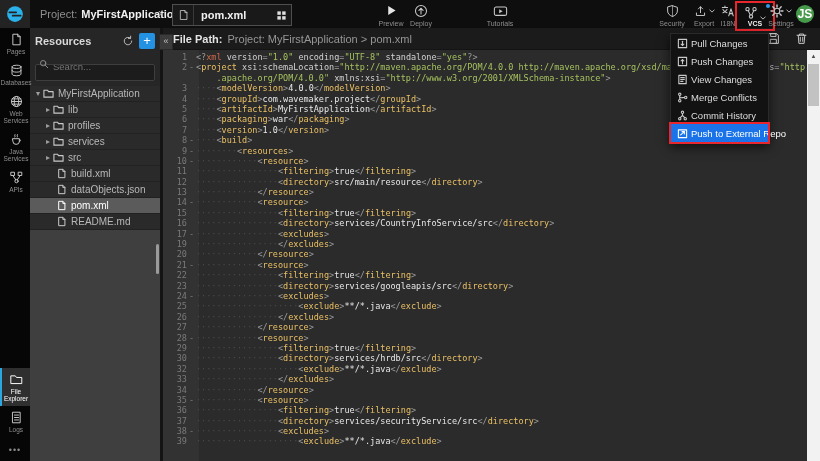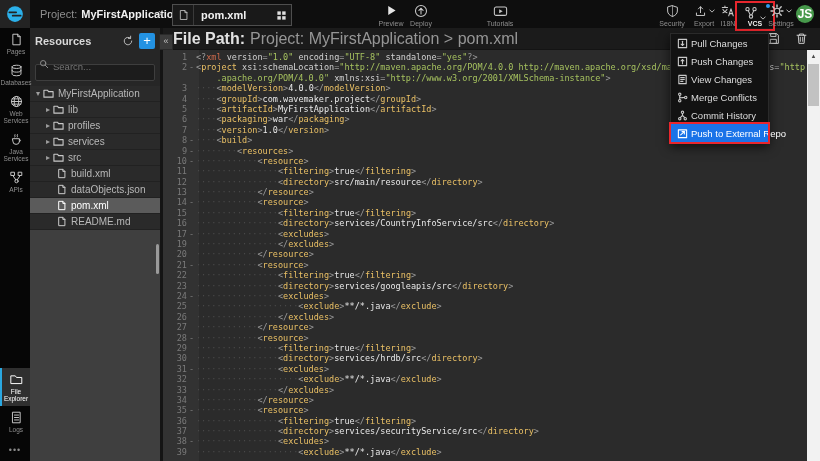--- a/index.html
+++ b/index.html
@@ -51,21 +51,21 @@
   .trow.lvl0{padding-left:3px;}
   .trow.folder{padding-left:13px;}
   .trow.file{padding-left:27px;}
   .trow.sel{background:#5b5b5b;color:#fff;}
   .panel-rest{flex:1;background:#3f3f3f;position:relative;}
   .panel-thumb{position:absolute;right:1px;top:14px;width:3px;height:30px;background:#9a9a9a;border-radius:2px;}
   .collapse-tab{position:absolute;left:159px;top:34px;width:12px;height:14px;background:#3b3b3b;border:1px solid #2a2a2a;color:#c0c0c0;font-size:9px;line-height:13px;text-align:center;z-index:6;}
 
   
   .editor{position:absolute;left:160px;top:28px;right:0;bottom:0;background:#2b2b2b;border-left:3px solid #141414;box-sizing:border-box;}
-  .pathbar{position:relative;height:22px;background:#1b1b1b;display:flex;align-items:center;padding-left:10px;font-size:16px;border-bottom:1px solid #141414;box-sizing:border-box;}
+  .pathbar{position:relative;height:22px;background:#1b1b1b;display:flex;align-items:center;padding-left:10px;font-size:11px;border-bottom:1px solid #141414;box-sizing:border-box;}
   .pathbar .fp-label{color:#e3e3e3;font-weight:bold;}
   .pathbar .fp-path{color:#969696;margin-left:5px;}
   .pb-ic{position:absolute;top:4px;}
   .pb-save{right:40px;}
   .pb-trash{right:12px;}
   .code{position:relative;height:calc(100% - 22px);overflow:hidden;font-family:"DejaVu Sans Mono",monospace;font-size:8.5px;padding-top:2px;}
   .code::before{content:'';position:absolute;left:0;top:0;bottom:0;width:36px;background:#323232;}
   .crow{position:relative;height:10.4px;line-height:10.4px;white-space:pre;}
   .ln{display:inline-block;width:24px;text-align:right;color:#7a7a7a;}
   .fold{display:inline-block;width:9px;text-align:center;color:#7a7a7a;}
@@ -567,21 +567,20 @@
         <div class="crow"><span class="ln">21</span><span class="fold">-</span><span class="ctext"><span class="tk-ws">············</span><span class="tk-pn">&lt;</span><span class="tk-tg">resource</span><span class="tk-pn">&gt;</span></span></div>
         <div class="crow"><span class="ln">22</span><span class="fold"></span><span class="ctext"><span class="tk-ws">················</span><span class="tk-pn">&lt;</span><span class="tk-tg">filtering</span><span class="tk-pn">&gt;</span><span class="tk-tx">true</span><span class="tk-pn">&lt;/</span><span class="tk-tg">filtering</span><span class="tk-pn">&gt;</span></span></div>
         <div class="crow"><span class="ln">23</span><span class="fold"></span><span class="ctext"><span class="tk-ws">················</span><span class="tk-pn">&lt;</span><span class="tk-tg">directory</span><span class="tk-pn">&gt;</span><span class="tk-tx">services/googleapis/src</span><span class="tk-pn">&lt;/</span><span class="tk-tg">directory</span><span class="tk-pn">&gt;</span></span></div>
         <div class="crow"><span class="ln">24</span><span class="fold">-</span><span class="ctext"><span class="tk-ws">················</span><span class="tk-pn">&lt;</span><span class="tk-tg">excludes</span><span class="tk-pn">&gt;</span></span></div>
         <div class="crow"><span class="ln">25</span><span class="fold"></span><span class="ctext"><span class="tk-ws">····················</span><span class="tk-pn">&lt;</span><span class="tk-tg">exclude</span><span class="tk-pn">&gt;</span><span class="tk-tx">**/*.java</span><span class="tk-pn">&lt;/</span><span class="tk-tg">exclude</span><span class="tk-pn">&gt;</span></span></div>
         <div class="crow"><span class="ln">26</span><span class="fold"></span><span class="ctext"><span class="tk-ws">················</span><span class="tk-pn">&lt;/</span><span class="tk-tg">excludes</span><span class="tk-pn">&gt;</span></span></div>
         <div class="crow"><span class="ln">27</span><span class="fold"></span><span class="ctext"><span class="tk-ws">············</span><span class="tk-pn">&lt;/</span><span class="tk-tg">resource</span><span class="tk-pn">&gt;</span></span></div>
         <div class="crow"><span class="ln">28</span><span class="fold">-</span><span class="ctext"><span class="tk-ws">············</span><span class="tk-pn">&lt;</span><span class="tk-tg">resource</span><span class="tk-pn">&gt;</span></span></div>
         <div class="crow"><span class="ln">29</span><span class="fold"></span><span class="ctext"><span class="tk-ws">················</span><span class="tk-pn">&lt;</span><span class="tk-tg">filtering</span><span class="tk-pn">&gt;</span><span class="tk-tx">true</span><span class="tk-pn">&lt;/</span><span class="tk-tg">filtering</span><span class="tk-pn">&gt;</span></span></div>
         <div class="crow"><span class="ln">30</span><span class="fold"></span><span class="ctext"><span class="tk-ws">················</span><span class="tk-pn">&lt;</span><span class="tk-tg">directory</span><span class="tk-pn">&gt;</span><span class="tk-tx">services/hrdb/src</span><span class="tk-pn">&lt;/</span><span class="tk-tg">directory</span><span class="tk-pn">&gt;</span></span></div>
-        <div class="crow"><span class="ln">31</span><span class="fold">-</span><span class="ctext"><span class="tk-ws">················</span><span class="tk-pn">&lt;</span><span class="tk-tg">excludes</span><span class="tk-pn">&gt;</span></span></div>
         <div class="crow"><span class="ln">32</span><span class="fold"></span><span class="ctext"><span class="tk-ws">····················</span><span class="tk-pn">&lt;</span><span class="tk-tg">exclude</span><span class="tk-pn">&gt;</span><span class="tk-tx">**/*.java</span><span class="tk-pn">&lt;/</span><span class="tk-tg">exclude</span><span class="tk-pn">&gt;</span></span></div>
         <div class="crow"><span class="ln">33</span><span class="fold"></span><span class="ctext"><span class="tk-ws">················</span><span class="tk-pn">&lt;/</span><span class="tk-tg">excludes</span><span class="tk-pn">&gt;</span></span></div>
         <div class="crow"><span class="ln">34</span><span class="fold"></span><span class="ctext"><span class="tk-ws">············</span><span class="tk-pn">&lt;/</span><span class="tk-tg">resource</span><span class="tk-pn">&gt;</span></span></div>
         <div class="crow"><span class="ln">35</span><span class="fold">-</span><span class="ctext"><span class="tk-ws">············</span><span class="tk-pn">&lt;</span><span class="tk-tg">resource</span><span class="tk-pn">&gt;</span></span></div>
         <div class="crow"><span class="ln">36</span><span class="fold"></span><span class="ctext"><span class="tk-ws">················</span><span class="tk-pn">&lt;</span><span class="tk-tg">filtering</span><span class="tk-pn">&gt;</span><span class="tk-tx">true</span><span class="tk-pn">&lt;/</span><span class="tk-tg">filtering</span><span class="tk-pn">&gt;</span></span></div>
         <div class="crow"><span class="ln">37</span><span class="fold"></span><span class="ctext"><span class="tk-ws">················</span><span class="tk-pn">&lt;</span><span class="tk-tg">directory</span><span class="tk-pn">&gt;</span><span class="tk-tx">services/securityService/src</span><span class="tk-pn">&lt;/</span><span class="tk-tg">directory</span><span class="tk-pn">&gt;</span></span></div>
         <div class="crow"><span class="ln">38</span><span class="fold">-</span><span class="ctext"><span class="tk-ws">················</span><span class="tk-pn">&lt;</span><span class="tk-tg">excludes</span><span class="tk-pn">&gt;</span></span></div>
         <div class="crow"><span class="ln">39</span><span class="fold"></span><span class="ctext"><span class="tk-ws">····················</span><span class="tk-pn">&lt;</span><span class="tk-tg">exclude</span><span class="tk-pn">&gt;</span><span class="tk-tx">**/*.java</span><span class="tk-pn">&lt;/</span><span class="tk-tg">exclude</span><span class="tk-pn">&gt;</span></span></div>
       </div>
     <div class="vscroll">

